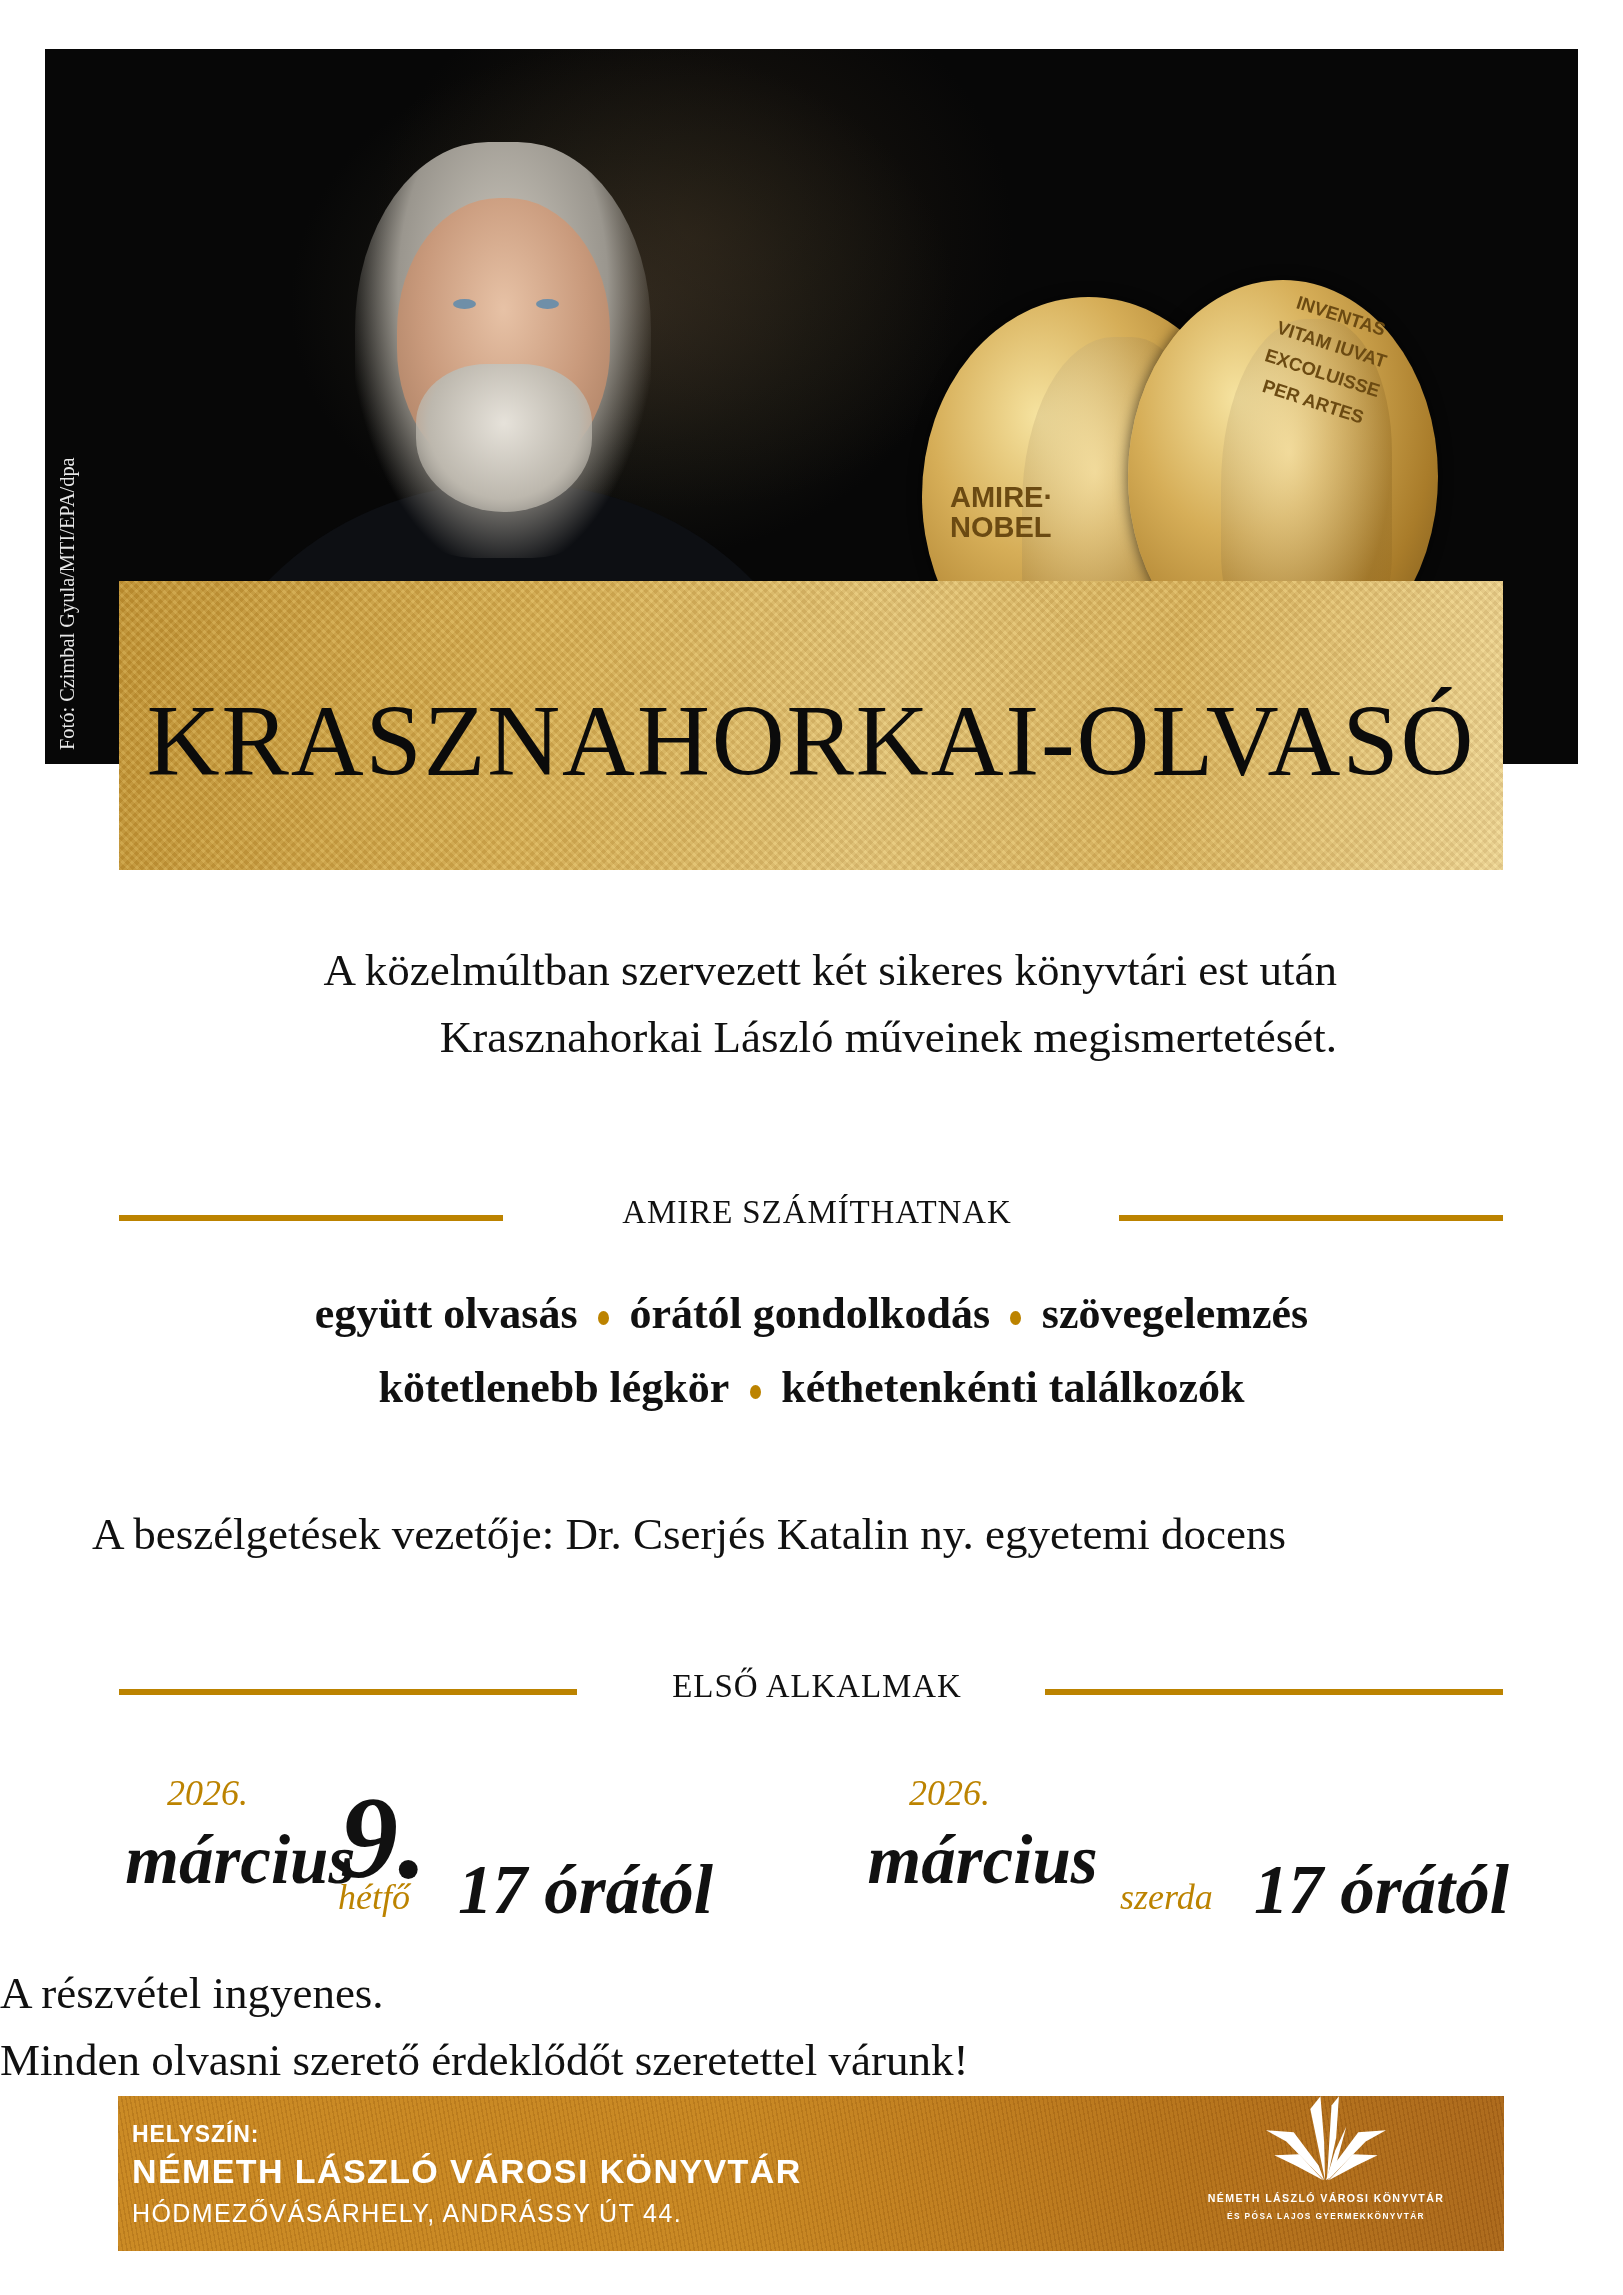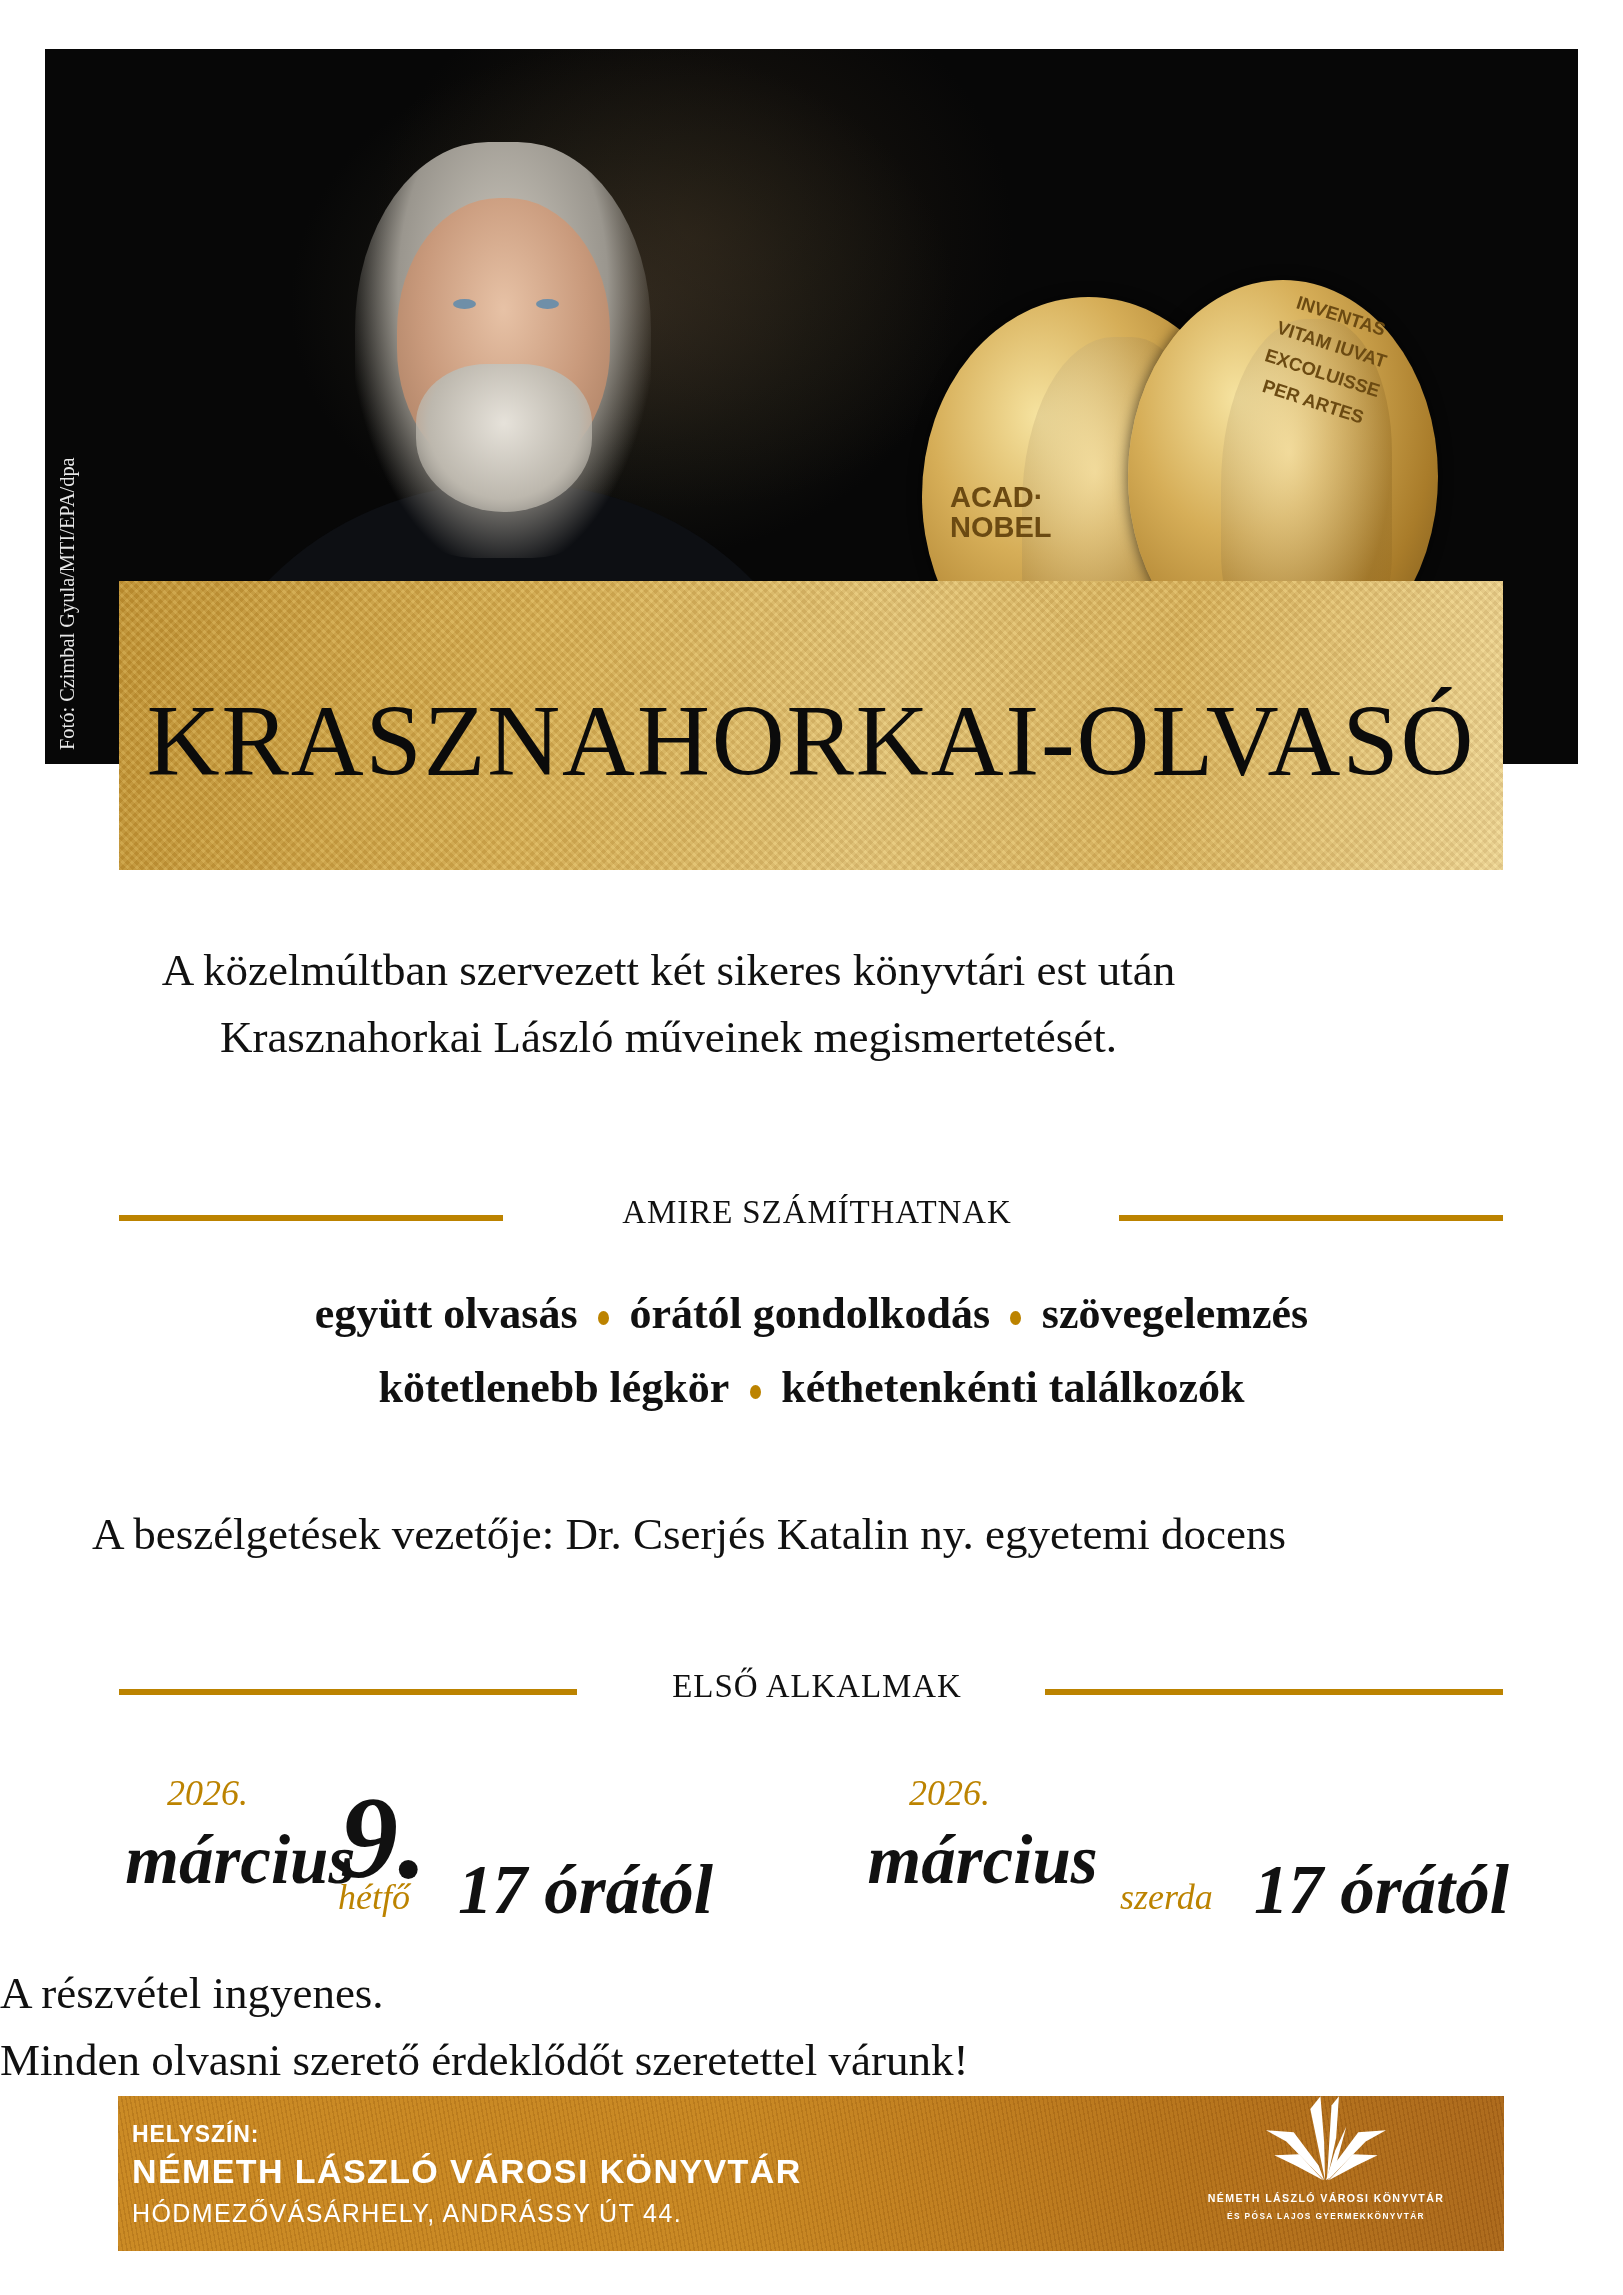--- a/index.html
+++ b/index.html
@@ -51,21 +51,21 @@
   .title-band { position: absolute; left: 119px; top: 581px; width: 1384px; height: 289px; z-index: 4;
                 background:
                   repeating-linear-gradient(45deg, rgba(255,240,170,.10) 0 2.8px, rgba(120,80,10,.08) 2.8px 6.5px),
                   repeating-linear-gradient(-45deg, rgba(255,240,170,.10) 0 3.2px, rgba(120,80,10,.08) 3.2px 7px),
                   linear-gradient(100deg, #c19233 0%, #d6ad52 30%, #e4c57a 55%, #d9b25c 75%, #f0d89a 100%); }
   .title-band .title { position: absolute; left: 0; right: 0; top: 102px; text-align: center;
                        font-size: 101px; letter-spacing: 1.9px; color: #0b0b0b; font-weight: normal;
                        font-family: "Liberation Serif", "DejaVu Serif", serif; }
 
   
-  .intro { position: absolute; left: 0; width: 1337px; top: 937px; text-align: center;
+  .intro { position: absolute; left: 0; width: 1337px; top: 937px; text-align: right;
            font-size: 45px; line-height: 67px; color: #111; }
   .intro .line { display: block; }
 
   .section-head { position: absolute; left: 119px; width: 1384px; height: 65px; }
   .section-head .rule { position: absolute; top: 30px; height: 5.6px; background: #BC8300; }
   .section-head .label { position: absolute; left: 12px; right: 0; top: 9.3px; text-align: center;
                          font-size: 33px; letter-spacing: 0.9px; color: #111; }
   .head-1 { top: 1185px; } .head-1 .rule.l { left: 0; width: 384px; } .head-1 .rule.r { right: 0; width: 384px; }
   .head-2 { top: 1659px; } .head-2 .rule.l { left: 0; width: 458px; } .head-2 .rule.r { right: 0; width: 458px; }
 
@@ -126,21 +126,21 @@
     <div class="shoulders"></div>
     <div class="hair"></div>
     <div class="face"></div>
     <div class="beard"></div>
     <div class="eye l"></div>
     <div class="eye r"></div>
   </div>
   <div class="medal front">
     <div class="profile"></div>
     <div class="inscr">
-      <span>ACAD·</span><br>
+      <span>AMIRE·</span><br>
       <span>NOBEL</span>
     </div>
   </div>
   <div class="medal back">
     <div class="profile"></div>
     <div class="inscr top">INVENTAS VITAM IUVAT EXCOLUISSE PER ARTES</div>
     <div class="inscr bot">ACAD   SUEC</div>
   </div>
 </div>
 <div class="photo-credit">Fotó: Czimbal Gyula/MTI/EPA/dpa</div>

